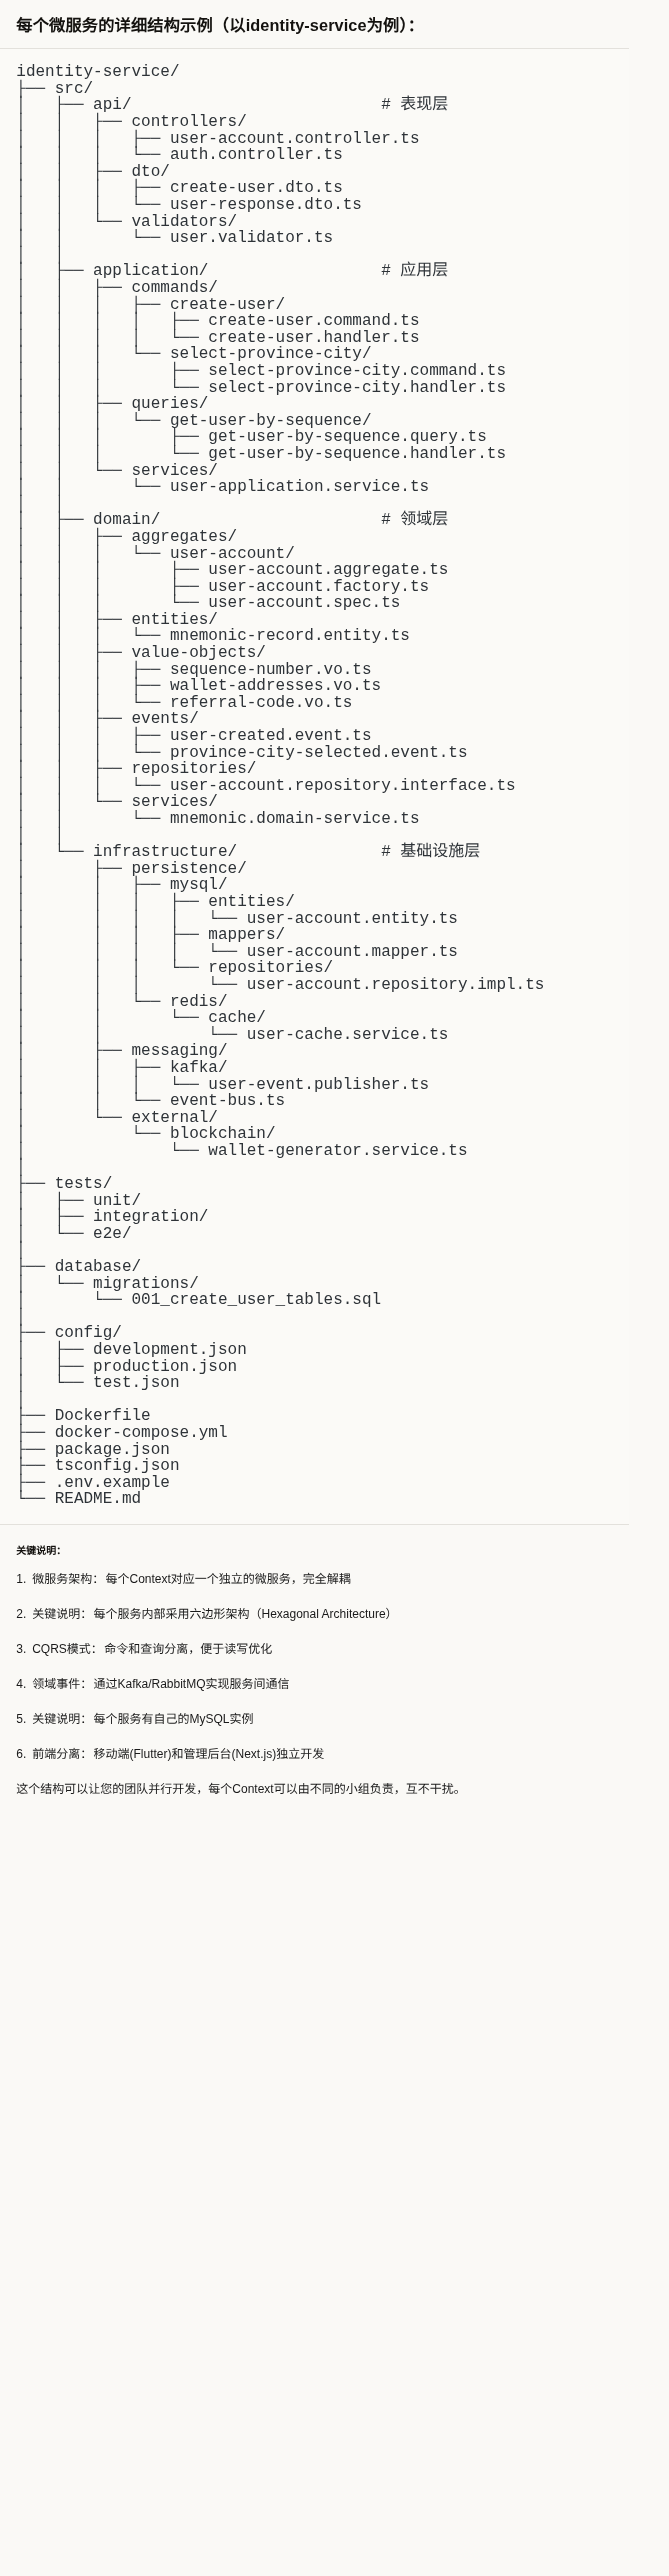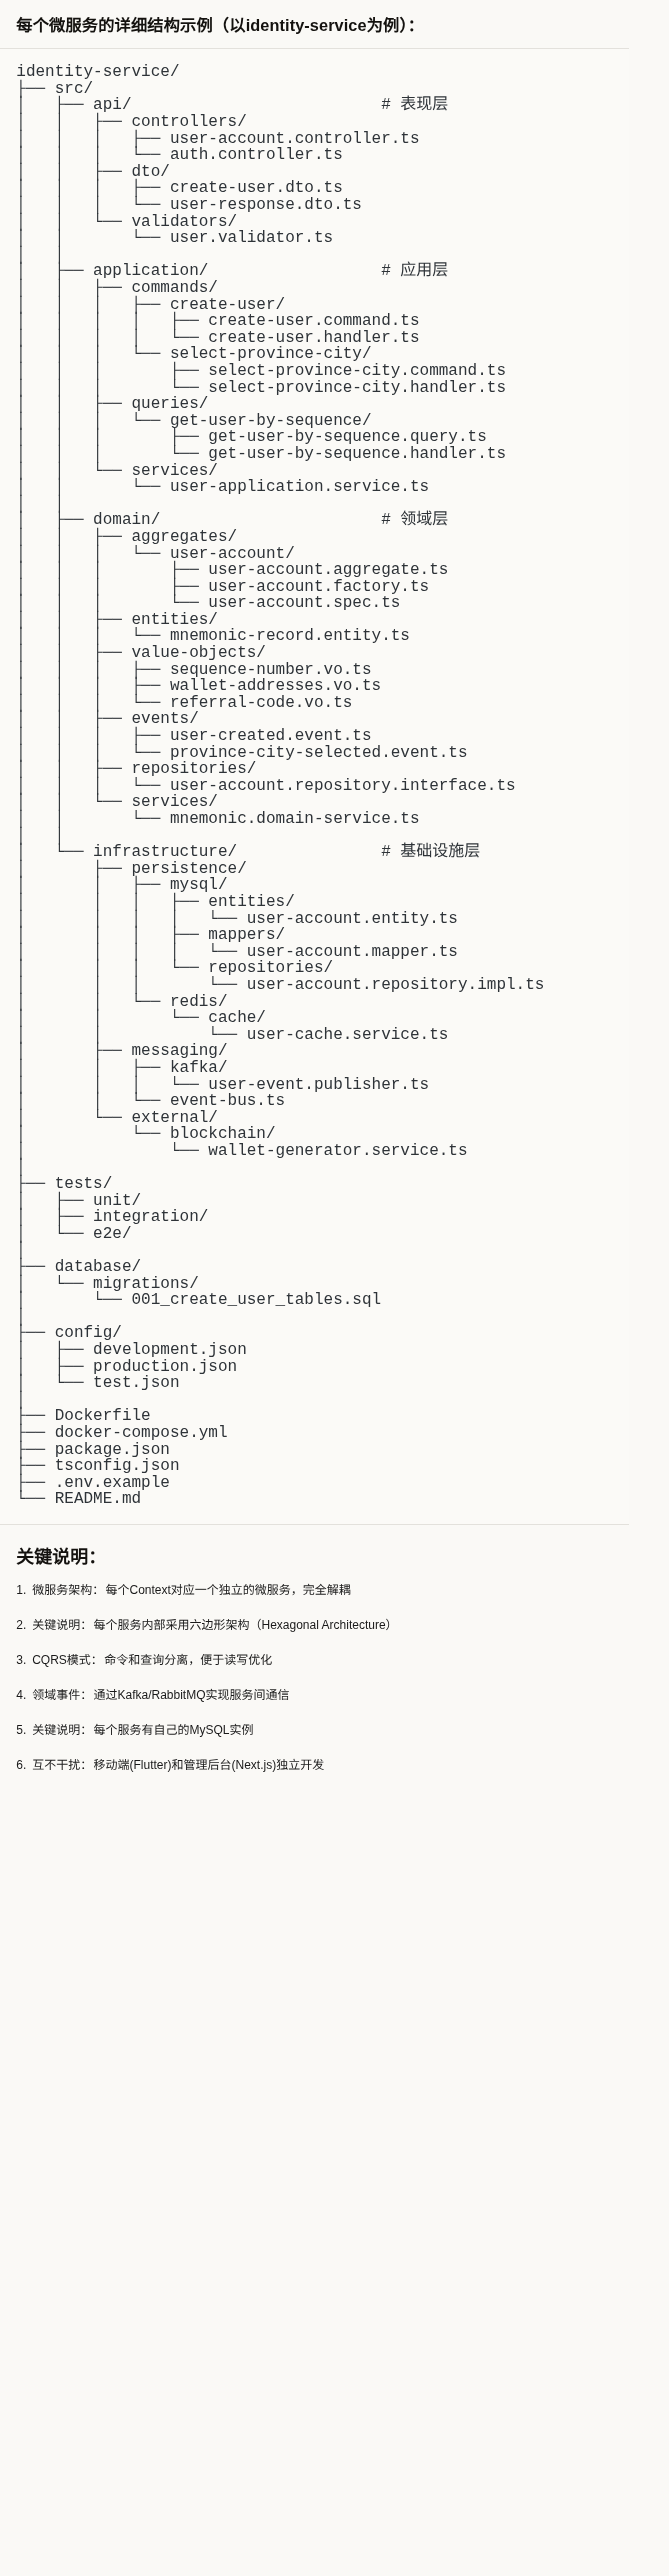--- a/index.html
+++ b/index.html
@@ -53,21 +53,21 @@
     letter-spacing: 0px;
   }
 
   
   .notes-block {
     padding: 16.3px 16.3px 11.3px 16.3px;
     background: #faf9f6;
   }
   .notes-block h2 {
     margin: 0 0 13.8px 0;
-    font-size: 18px;
+    font-size: 10px;
     font-weight: bold;
     color: #14120f;
   }
   ol.notes {
     margin: 0;
     padding: 0;
     list-style: none;
     counter-reset: noteidx;
   }
   ol.notes li {
@@ -207,20 +207,21 @@
       <li>
         <span class="term">CQRS模式</span><span class="sep">：</span><span class="desc">命令和查询分离，便于读写优化</span>
       </li>
       <li>
         <span class="term">领域事件</span><span class="sep">：</span><span class="desc">通过Kafka/RabbitMQ实现服务间通信</span>
       </li>
       <li>
         <span class="term">关键说明</span><span class="sep">：</span><span class="desc">每个服务有自己的MySQL实例</span>
       </li>
       <li>
-        <span class="term">互不干扰</span><span class="sep">：</span><span class="desc">移动端(Flutter)和管理后台(Next.js)独立开发</span>
+        <span class="term">前端分离</span><span class="sep">：</span><span class="desc">移动端(Flutter)和管理后台(Next.js)独立开发</span>
       </li>
     </ol>
 
+    <p class="closing">这个结构可以让您的团队并行开发，每个Context可以由不同的小组负责，互不干扰。</p>
   </section>
 
 </div>
 
 
 </body></html>

